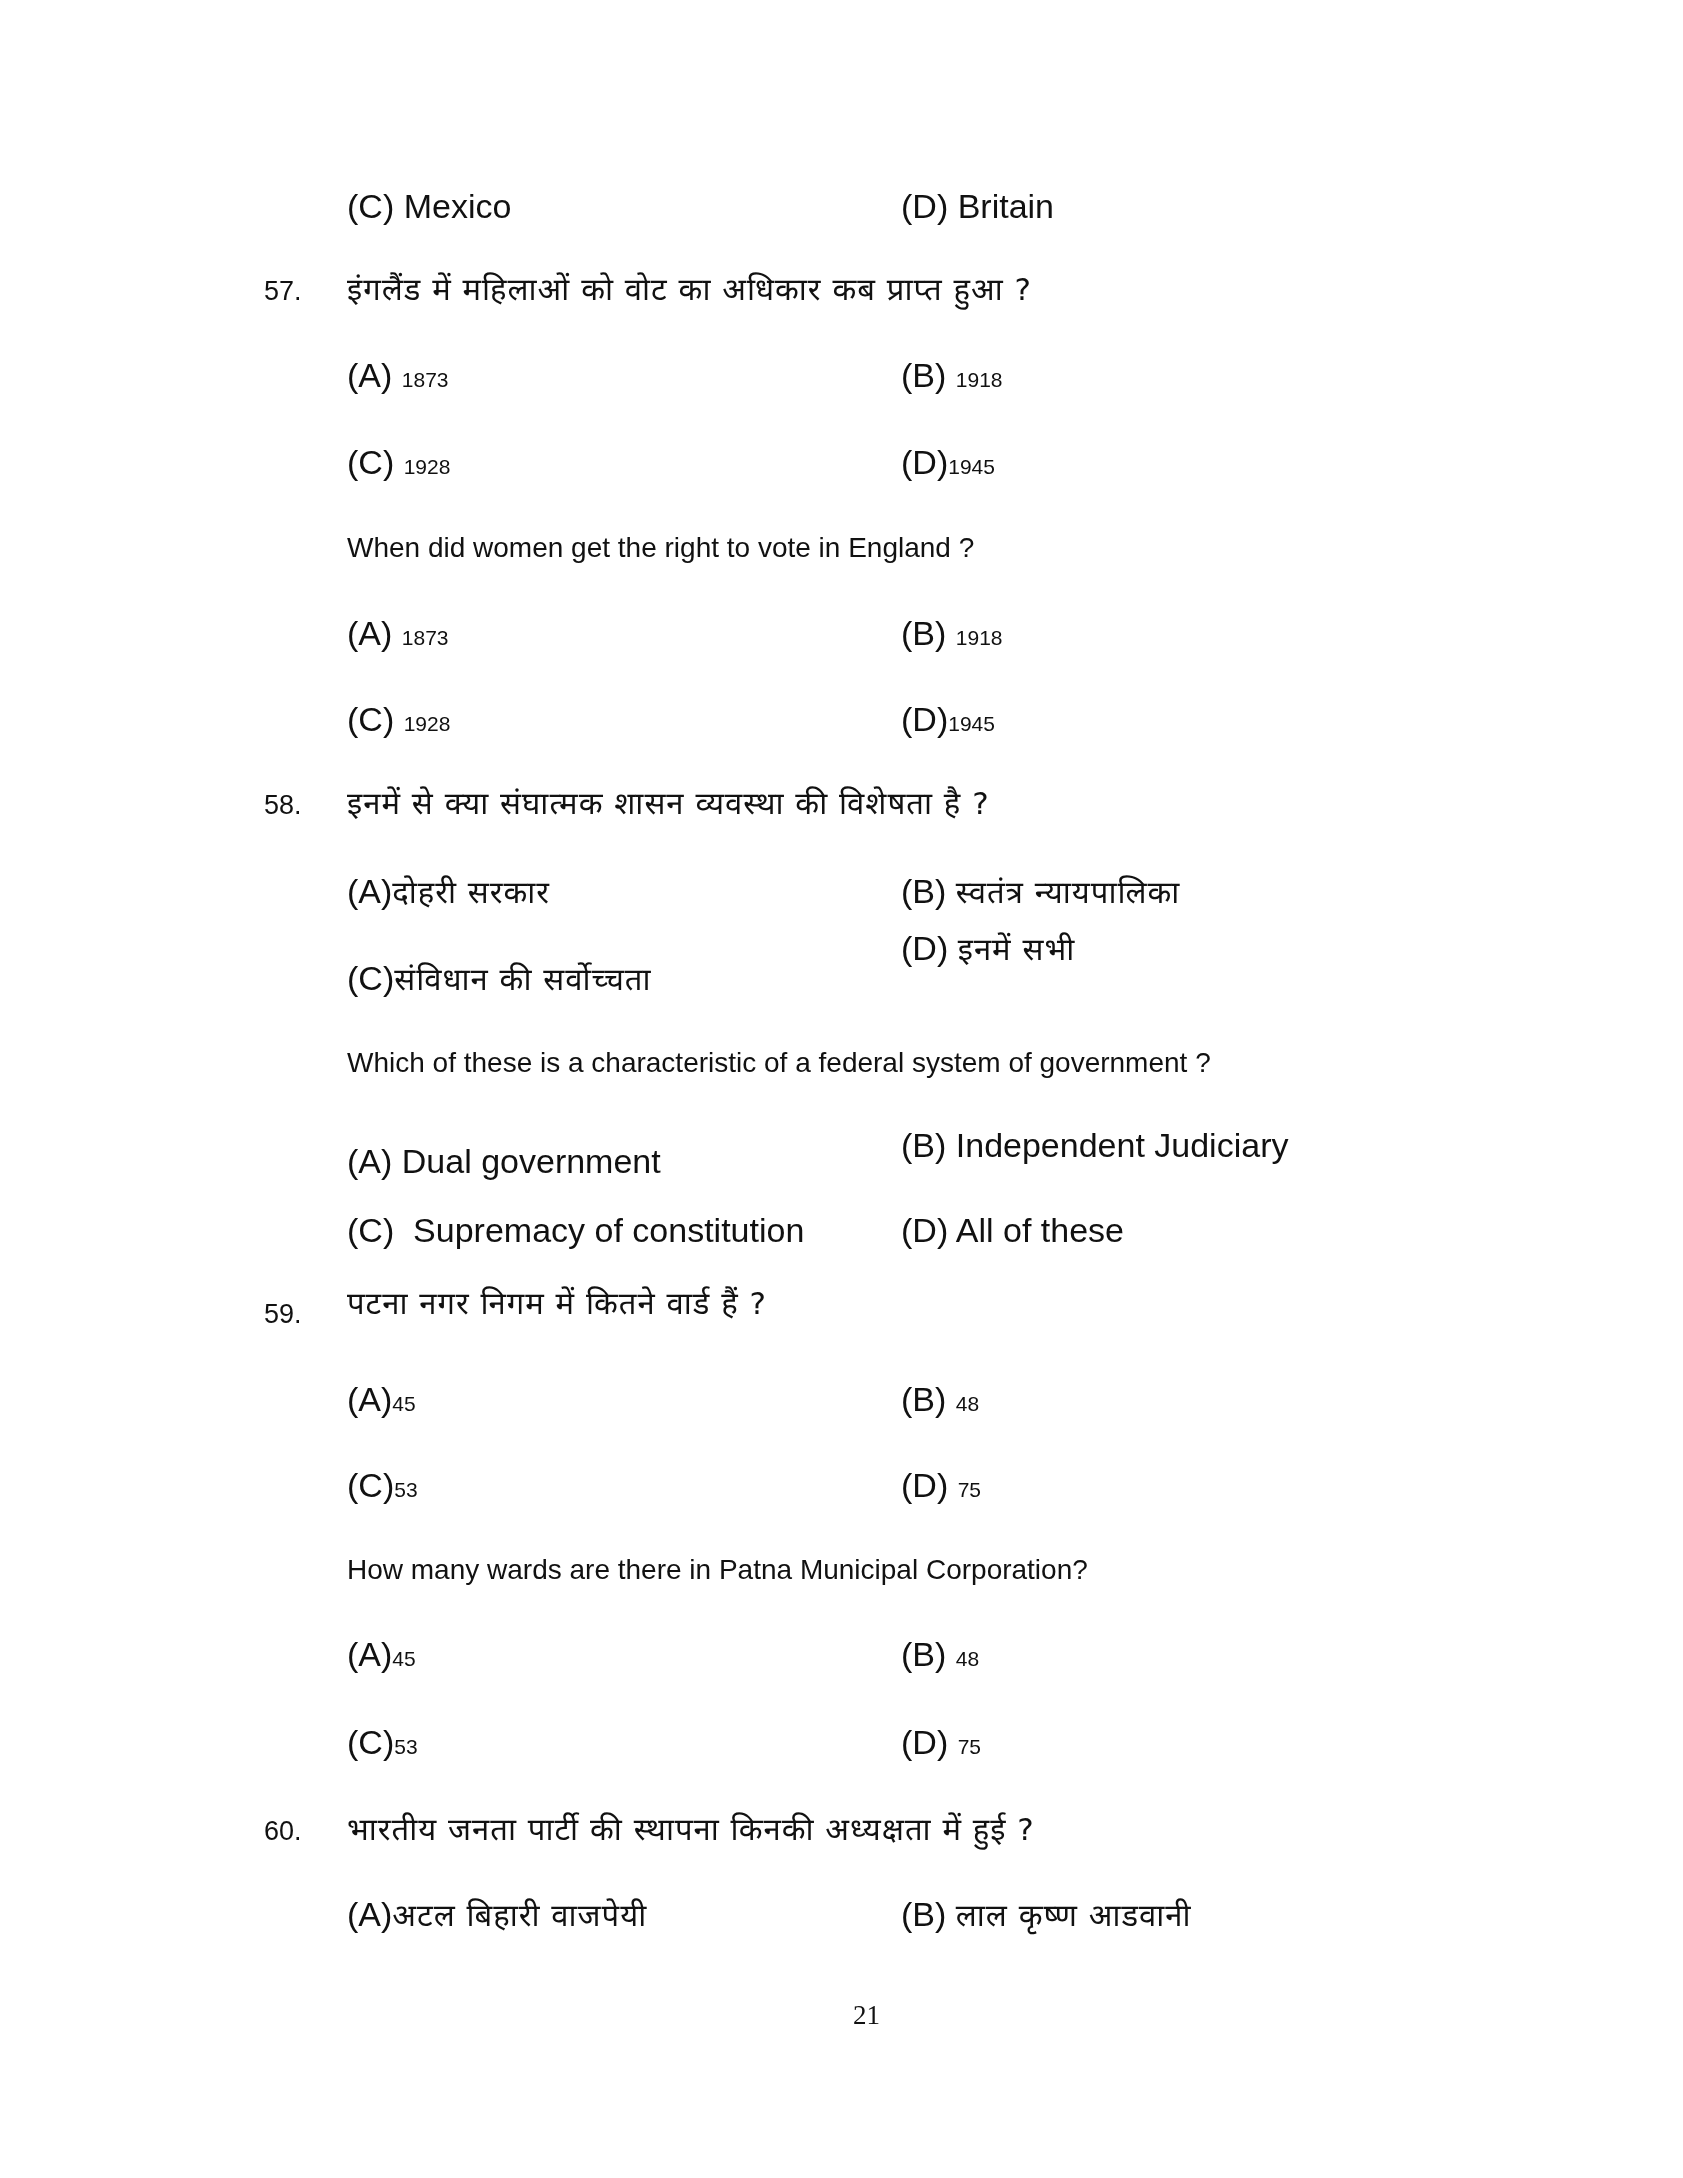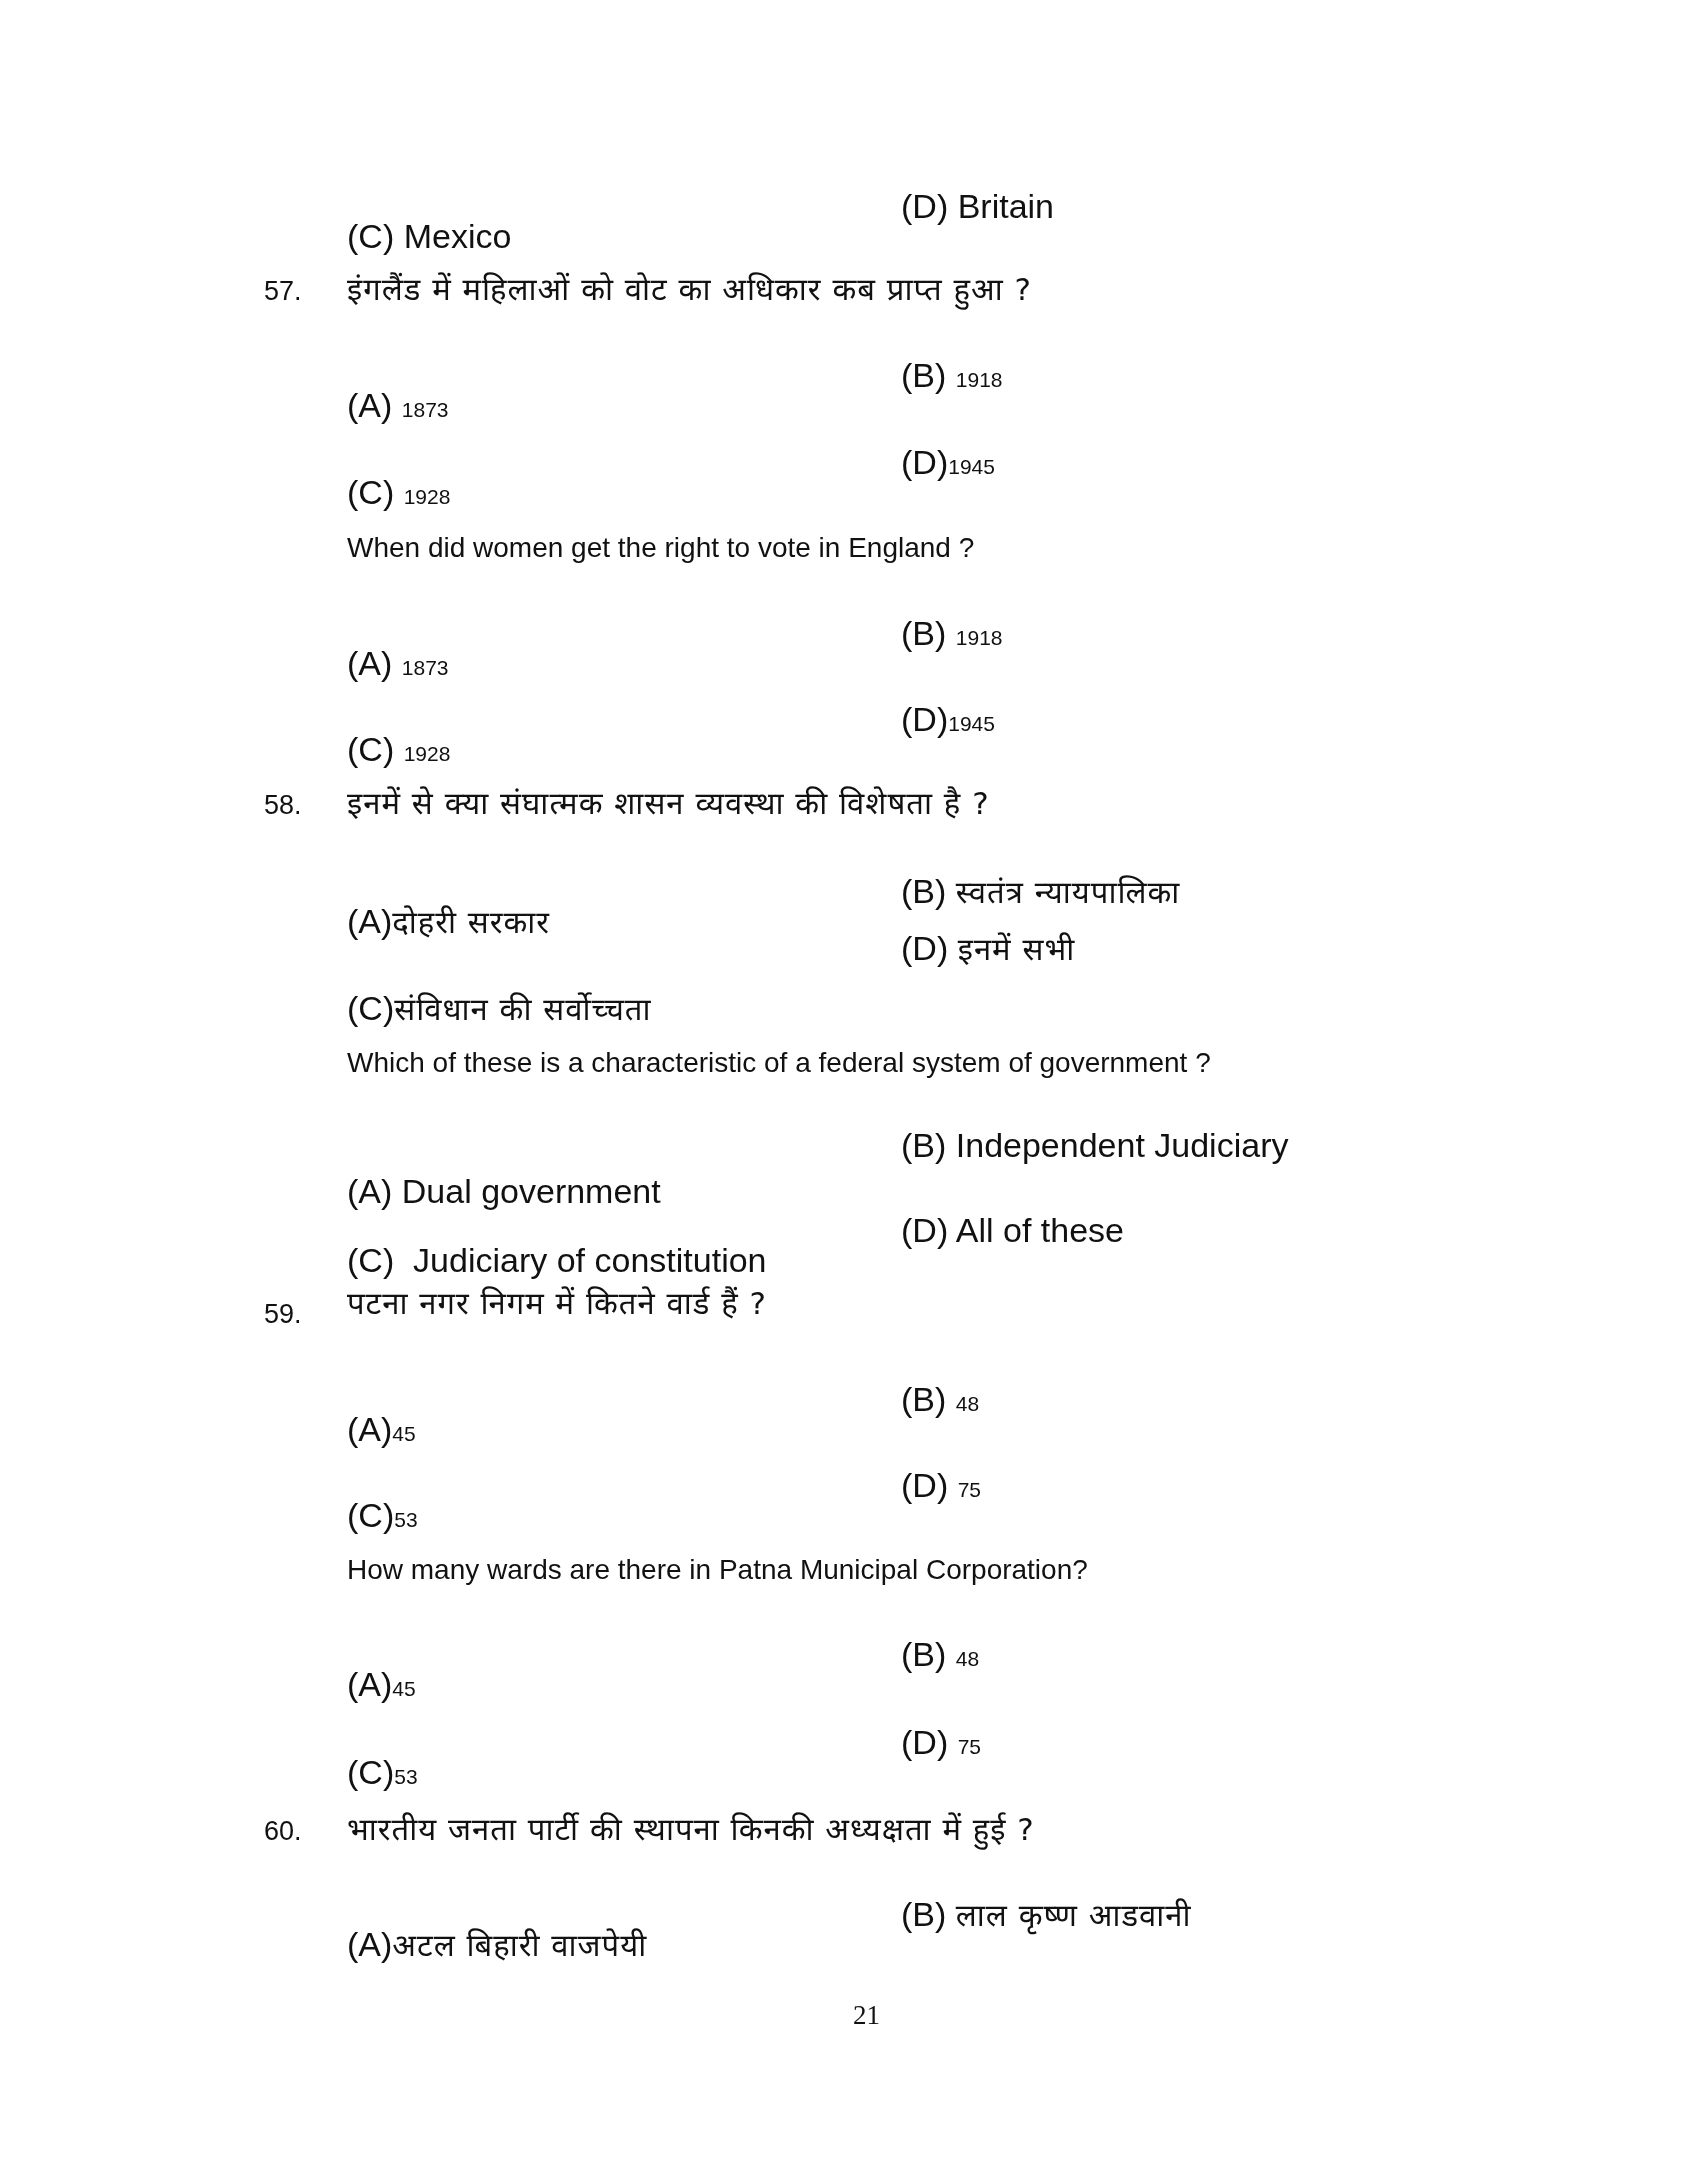--- a/index.html
+++ b/index.html
@@ -2,21 +2,21 @@
 <html><head>
 <meta charset="utf-8">
 <style>
   html, body { margin:0; padding:0; background:#ffffff; }
   body { width:1683px; height:2178px; position:relative; overflow:hidden; color:#111;
          font-family:"Liberation Sans", "DejaVu Sans", sans-serif; }
   .line { position:absolute; white-space:nowrap; line-height:1; transform:translateY(-50%); }
   .qnum { left:254px; font-size:27px;margin-left:10px; }
   .q { left:347px; font-size:28px; }
   .opt { font-size:34px; }
-  .opt.l { left:347px;margin-top:30px; }
+  .opt.l { left:347px; }
   .opt.r { left:901px; }
   .opt .val.small { font-size:21px; }
   .hi { font-family:"DejaVu Sans", sans-serif; font-size:31px; letter-spacing:1px; }
   .pagenum { left:0; width:1733px; text-align:center; font-family:"Liberation Serif", serif; font-size:27px; }
 </style>
 </head>
 <body>
 
 <div class="line opt l" style="top:206px">
   <span>(C)</span>
@@ -85,21 +85,21 @@
 <div class="line q" style="top:1063px">Which of these is a characteristic of a federal system of government ?</div>
 
 <div class="line opt l" style="top:1161px">
   <span>(A)</span>
   <span>Dual government</span>
 </div>
 <div class="line opt r" style="top:1145px">
   <span>(B)</span>
   <span>Independent Judiciary</span>
 </div>
-<div class="line opt l" style="top:1230px; white-space:pre"><span>(C)</span> <span> Judiciary of constitution</span></div>
+<div class="line opt l" style="top:1230px; white-space:pre"><span>(C)</span> <span> Supremacy of constitution</span></div>
 <div class="line opt r" style="top:1230px">
   <span>(D)</span>
   <span>All of these</span>
 </div>
 
 <div class="line qnum" style="top:1314px">59.</div>
 <div class="line q hi" style="top:1303px">पटना नगर निगम में कितने वार्ड हैं ?</div>
 
 <div class="line opt l" style="top:1399px">
   <span>(A)</span><span class="val small">45</span>

